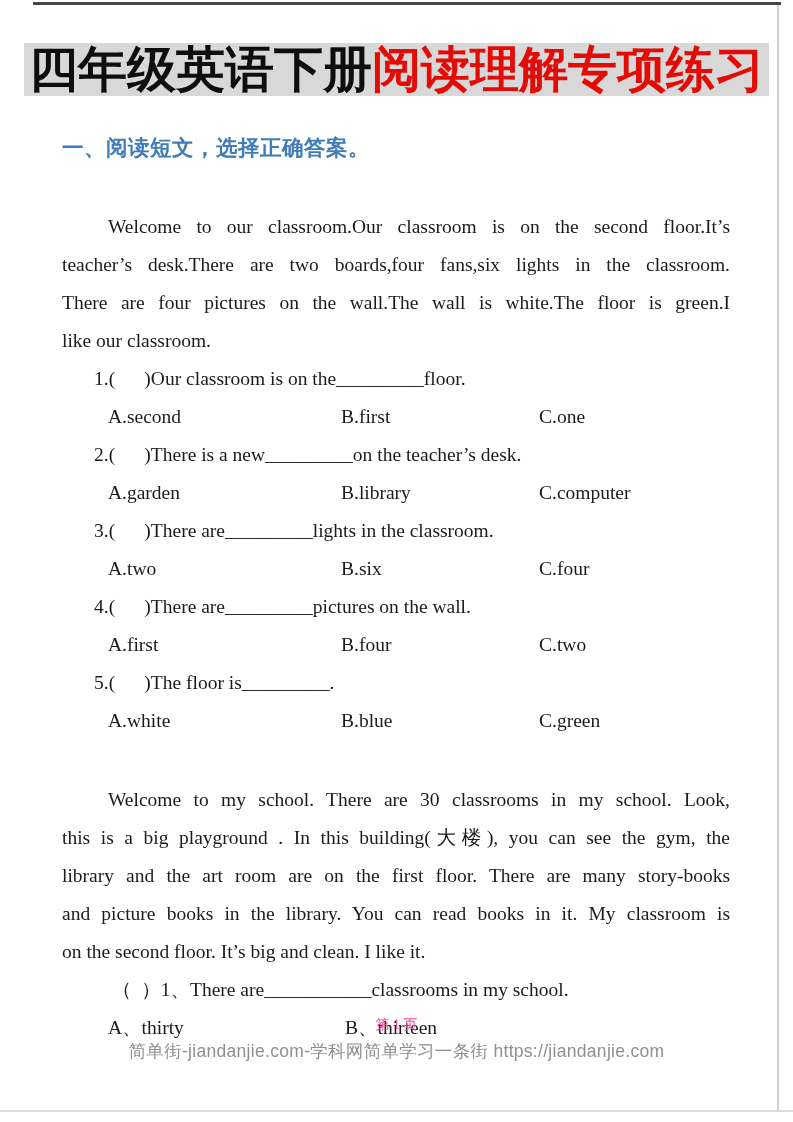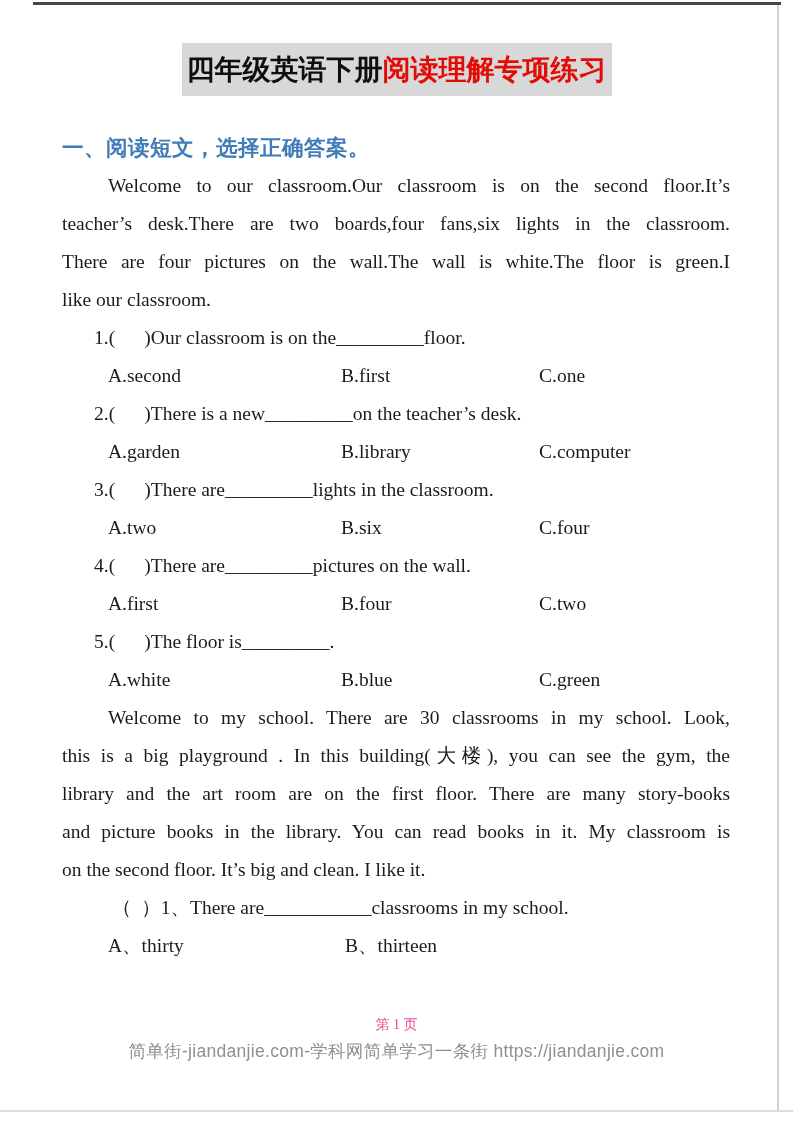--- a/index.html
+++ b/index.html
@@ -16,38 +16,38 @@
   .right-line{position:absolute;left:777px;top:5px;width:2px;height:1105px;background:#cfcfcd;}
   .bottom-line{position:absolute;left:0px;top:1110px;width:793px;height:2px;background:#dddcda;}
 
   
   .title-wrap{position:absolute;top:43px;left:0;width:100%;text-align:center;}
   .title{
     display:inline-block;
     background:#d8d8d8;
     font-family:"Liberation Sans", sans-serif;
     font-weight:bold;
-    font-size:28px;
+    font-size:49px;
     line-height:53px;
     padding:0 5px;
     white-space:nowrap;
     color:#0e0e0e;
   }
   .title .red{color:#e30b05;}
 
   
   .content{
     position:absolute;
     top:129px;left:62px;width:668px;
     font-size:19.5px;
   }
   .line{height:38px;line-height:38px;white-space:nowrap;}
   .jline{white-space:normal;text-align:justify;text-align-last:justify;}
   .lastline{text-align:right;text-align-last:left;}
-  .indent{padding-left:46px;}
+  .indent{padding-left:46px;margin-top:41px;}
   .heading{
     color:#3f7cb8;
     font-weight:bold;
     font-size:21.5px;
     letter-spacing:0.5px;
   }
   .qline{padding-left:32px;}
   .q2line{padding-left:50px;}
   .opts3{display:grid;grid-template-columns:233px 198px 1fr;padding-left:46px;}
   .opts2{display:grid;grid-template-columns:237px 1fr;padding-left:46px;}

